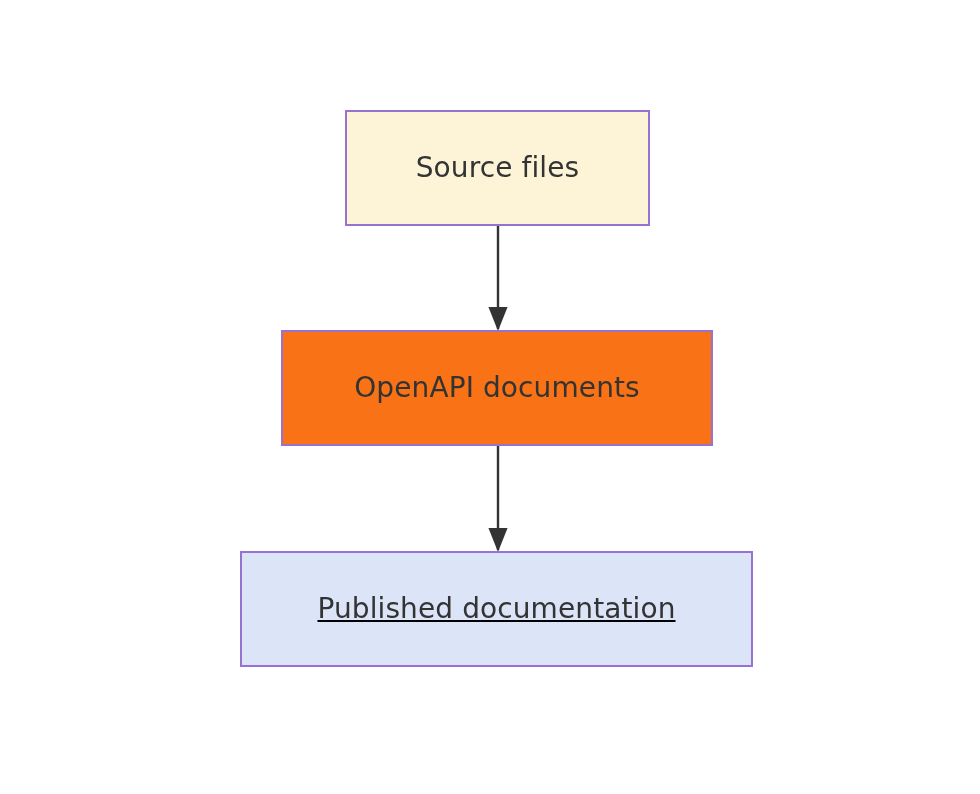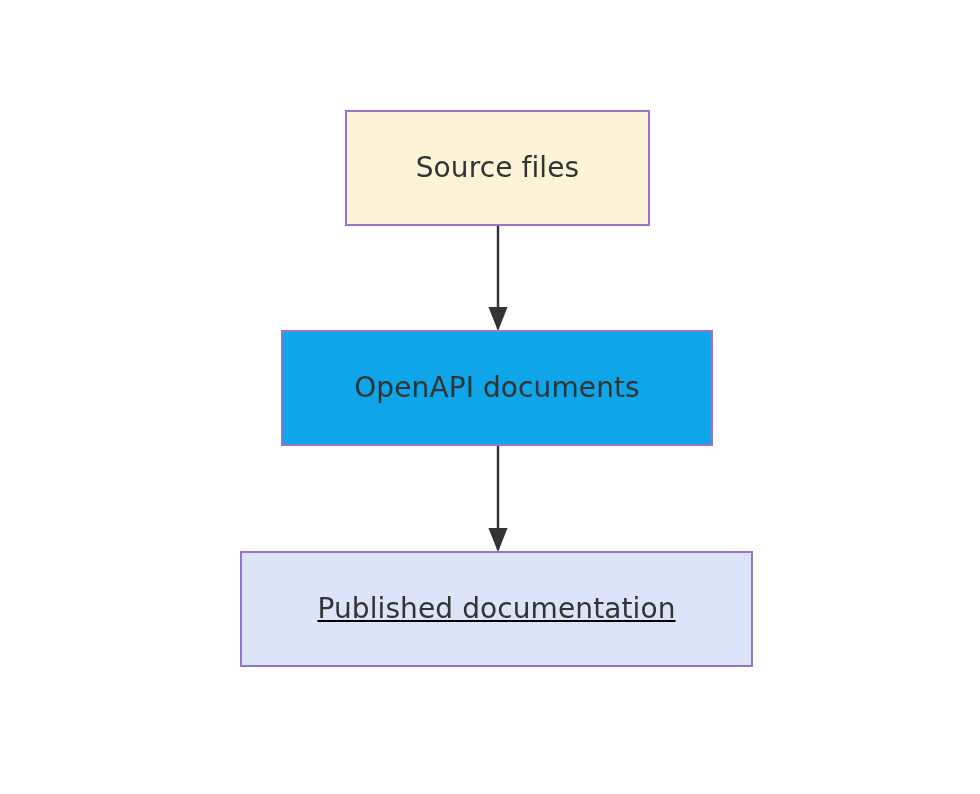--- a/index.html
+++ b/index.html
@@ -88,21 +88,21 @@
 
     <line x1="498" y1="226" x2="498" y2="329" stroke="#333333" stroke-width="2.4" marker-end="url(#arrowhead-filled)"></line>
 
     <line x1="498" y1="446" x2="498" y2="550" stroke="#333333" stroke-width="2.4" marker-end="url(#arrowhead-filled)"></line>
   </svg>
 
   <div class="flow-node" id="node-source-files" style="background:#fdf4d8; border-color:#9673d3;">
     <span class="flow-node-label">Source files</span>
   </div>
 
-  <div class="flow-node" id="node-openapi-documents" style="background:#0ea5e9; border-color:#9673d3;text-align:right;">
+  <div class="flow-node" id="node-openapi-documents" style="background:#f97316; border-color:#9673d3;text-align:right;">
     <span class="flow-node-label">OpenAPI documents</span>
   </div>
 
   <div class="flow-node" id="node-published-documentation" style="background:#dce5f7; border-color:#9673d3;text-decoration:underline;">
     <span class="flow-node-label">Published documentation</span>
   </div>
 
 </div>
 
 </body></html>

